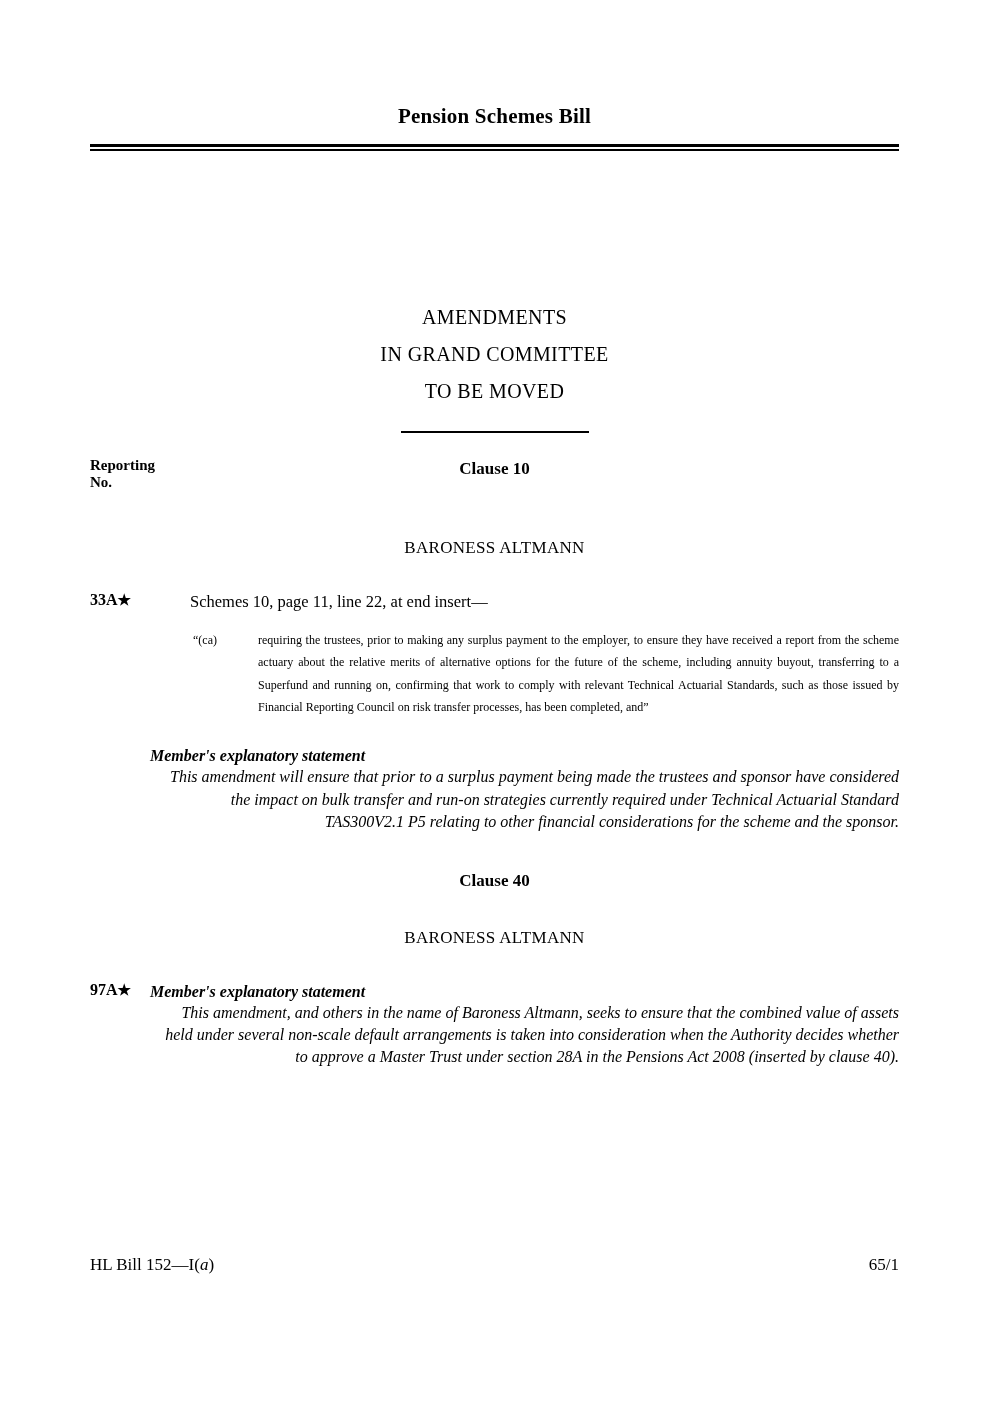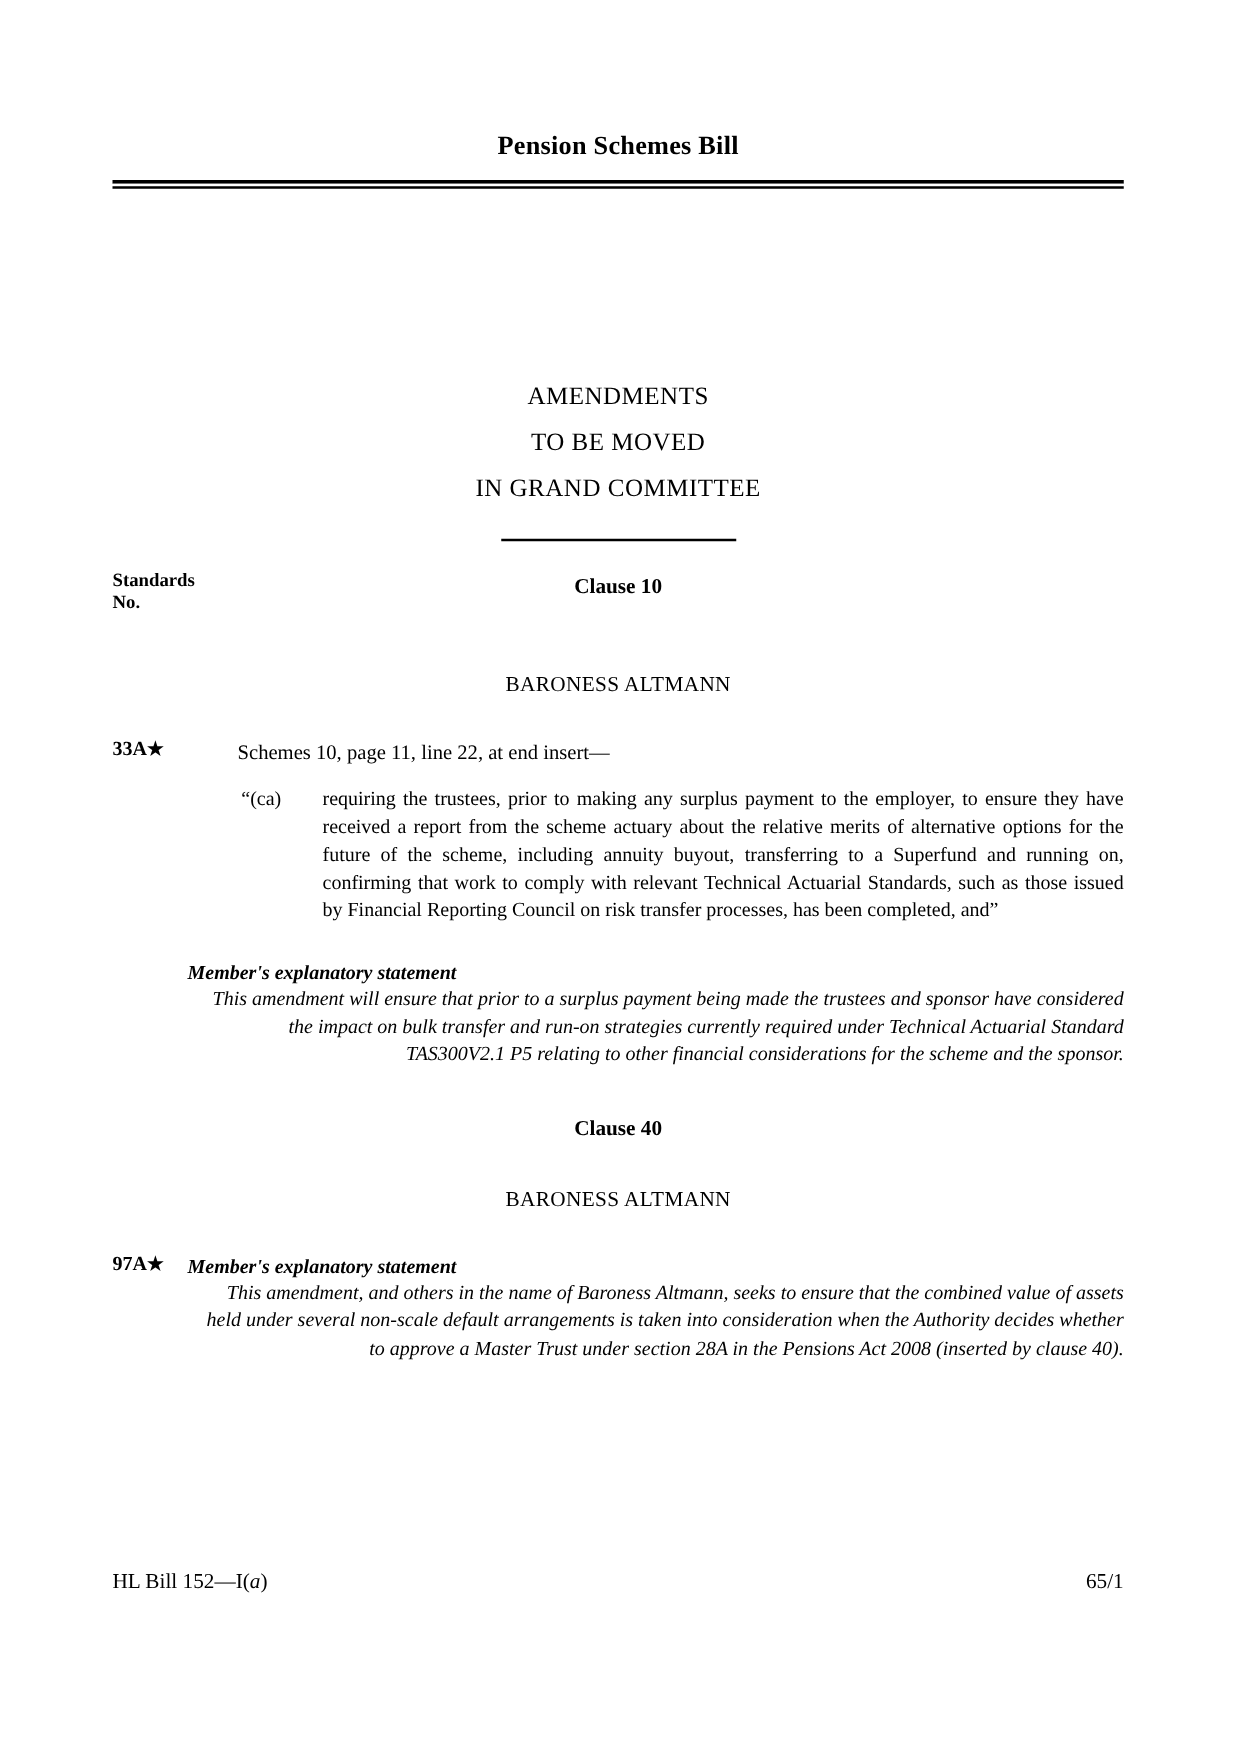--- a/index.html
+++ b/index.html
@@ -130,21 +130,21 @@
   .amend-text.single {
     text-align: left;
   }
 
   
   .quote-block {
     position: relative;
     margin-top: 16px;
     margin-left: 103px;
     padding-left: 65px;
-    font-size: 16px;
+    font-size: 12px;
     line-height: 22.3px;
     text-align: justify;
     text-justify: inter-word;
   }
   .quote-label {
     position: absolute;
     left: 0;
     top: 0;
     text-align: left;
   }
@@ -195,30 +195,30 @@
   <h1 class="doc-title">Pension Schemes Bill</h1>
 
   <div class="title-rules">
     <div class="rule-thick"></div>
     <div class="rule-gap"></div>
     <div class="rule-thin"></div>
   </div>
 
   <div class="heading-block">
     <div class="heading-line">AMENDMENTS</div>
+    <div class="heading-line">IN GRAND COMMITTEE</div>
     <div class="heading-line">TO BE MOVED</div>
-    <div class="heading-line">IN GRAND COMMITTEE</div>
     <div class="divider-wrap">
       <div class="divider"></div>
     </div>
   </div>
 
   <div class="amend-head-row">
     <div class="amend-no-label">
-      <div>Standards</div>
+      <div>Reporting</div>
       <div>No.</div>
     </div>
     <div class="clause-head">Clause 10</div>
   </div>
 
   <div class="sponsor">BARONESS ALTMANN</div>
 
   <div class="amendment">
     <div class="amend-num"><span>33A</span><span class="star">★</span></div>
     <div class="amend-text single">Schemes 10, page 11, line 22, at end insert—</div>

